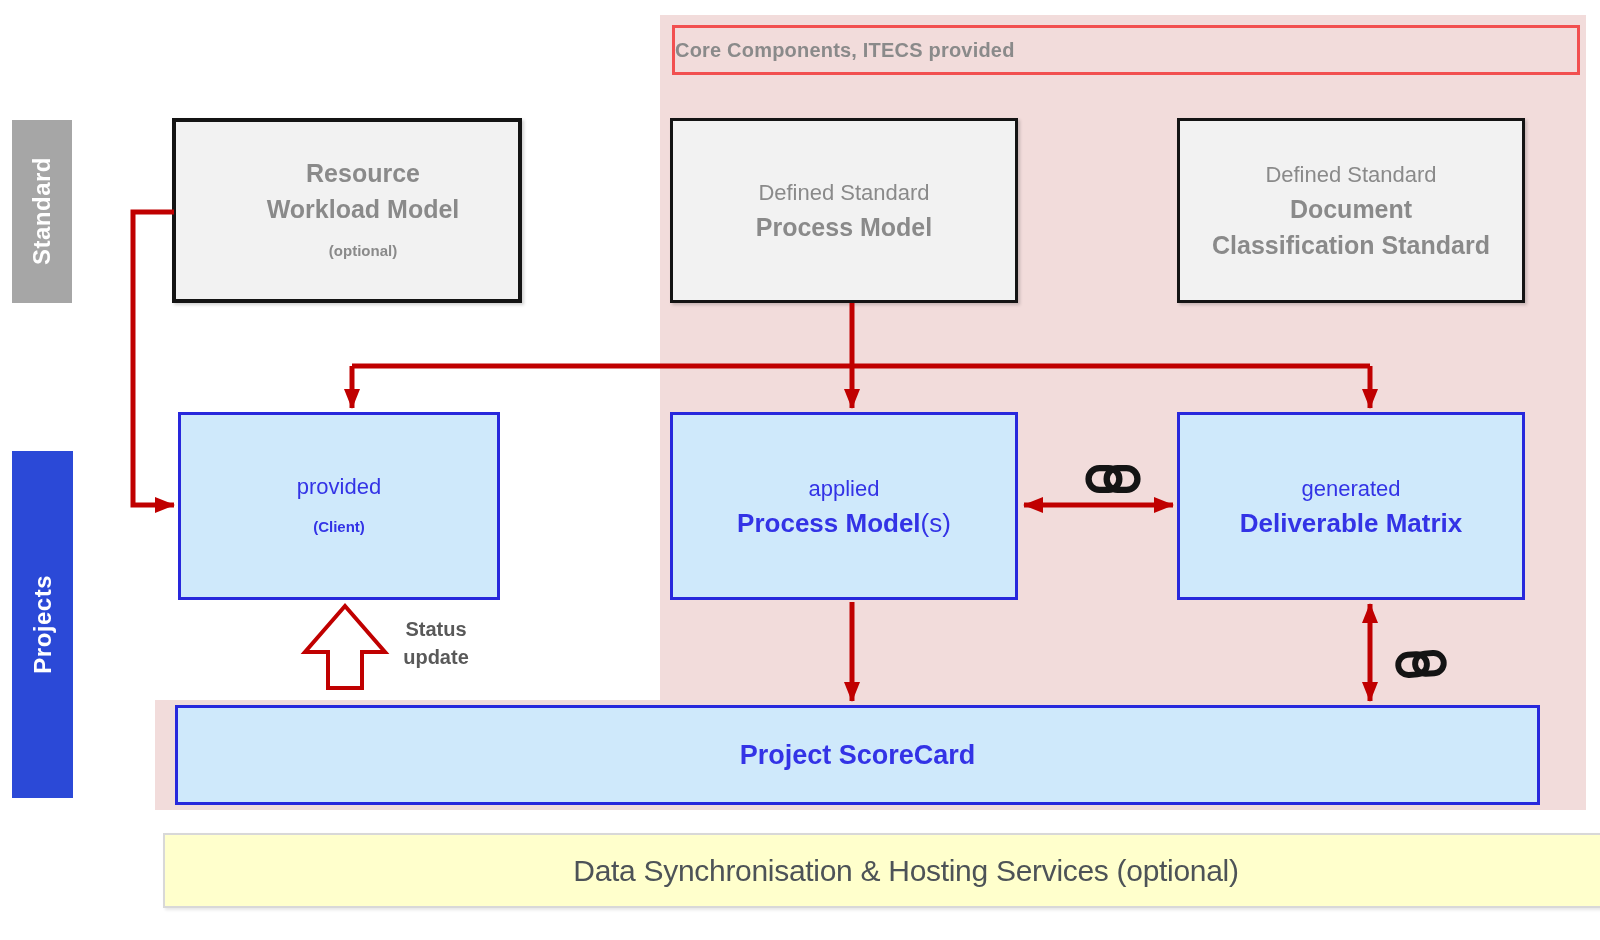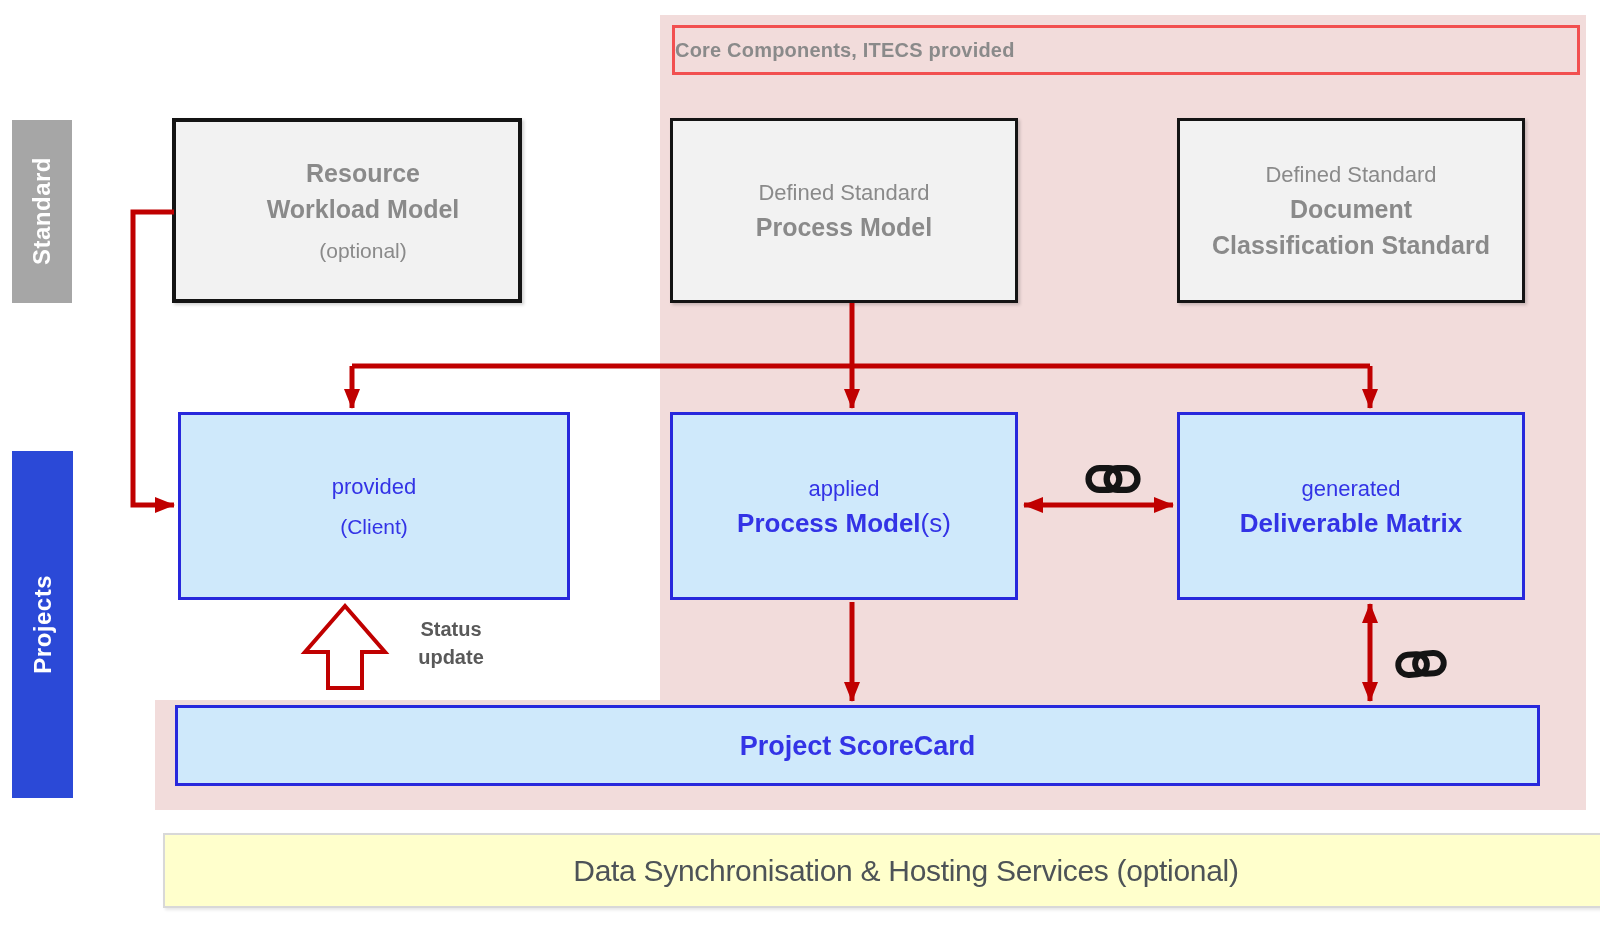--- a/index.html
+++ b/index.html
@@ -34,43 +34,43 @@
     background:var(--gray-box-fill);border:3px solid var(--gray-box-border);
     color:var(--gray-text);box-shadow:2px 2px 3px rgba(0,0,0,.18);
   }
   .bluebox{
     background:var(--blue-box-fill);border:3px solid var(--blue-box-border);
     color:var(--blue-text);
   }
   #box-resource{left:172px;top:118px;width:350px;height:185px;border-width:4px;padding-left:32px;}
   #box-process-std{left:670px;top:118px;width:348px;height:185px;}
   #box-doc-std{left:1177px;top:118px;width:348px;height:185px;}
-  #box-schedule{left:178px;top:412px;width:392px;height:188px;}
+  #box-schedule{left:178px;top:412px;width:322px;height:188px;}
   #box-applied{left:670px;top:412px;width:348px;height:188px;}
   #box-matrix{left:1177px;top:412px;width:348px;height:188px;}
-  #box-scorecard{left:175px;top:705px;width:1365px;height:81px;}
+  #box-scorecard{left:175px;top:705px;width:1365px;height:100px;}
   #box-hosting{
     left:163px;top:833px;width:1486px;height:75px;
     background:var(--yellow-fill);border:2px solid #d8d8d8;box-shadow:2px 2px 3px rgba(0,0,0,.10);
     color:var(--dark-text);font-size:30px;letter-spacing:-.3px;
   }
   .pre{font-size:22px;line-height:33px;font-weight:normal;}
   .ttl{font-size:26px;line-height:36px;font-weight:bold;}
   .graybox .ttl{font-size:25px;}
-  .sub{font-size:21px;line-height:32px;font-weight:normal;margin-top:8px;}
+  .sub{font-size:15px;line-height:32px;font-weight:bold;margin-top:8px;}
   .ttl .norm{font-weight:normal;}
   #box-scorecard .ttl{font-size:27px;}
   
   #arrows{position:absolute;left:0;top:0;width:1600px;height:940px;pointer-events:none;}
   .conn{stroke:var(--arrow-red);stroke-width:5;fill:none;}
   .hollow{stroke:var(--arrow-red);stroke-width:4;fill:#ffffff;stroke-linejoin:miter;}
   #ah-path{fill:var(--arrow-red);}
   
   #status-label{
-    position:absolute;left:391px;top:615px;width:120px;text-align:center;
+    position:absolute;left:376px;top:615px;width:120px;text-align:center;
     color:var(--status-text);font-weight:bold;font-size:20px;line-height:28px;
   }
   
   .link-ic{position:absolute;}
   .link-ic svg{display:block;width:100%;height:100%;}
   .link-ic rect{fill:none;stroke:var(--icon-black);stroke-width:7;}
   #link1{left:1084px;top:460px;width:58px;height:38px;}
   #link2{left:1394px;top:646px;width:54px;height:36px;transform:rotate(-4deg);}
 </style>
 </head>

